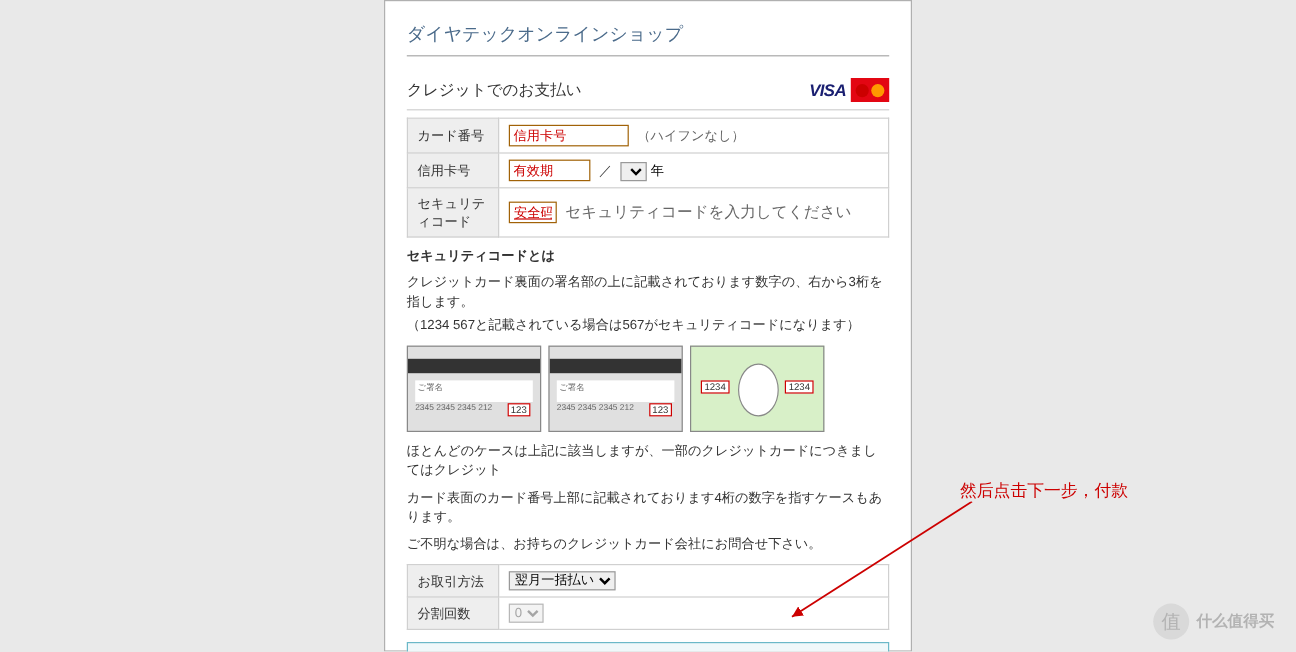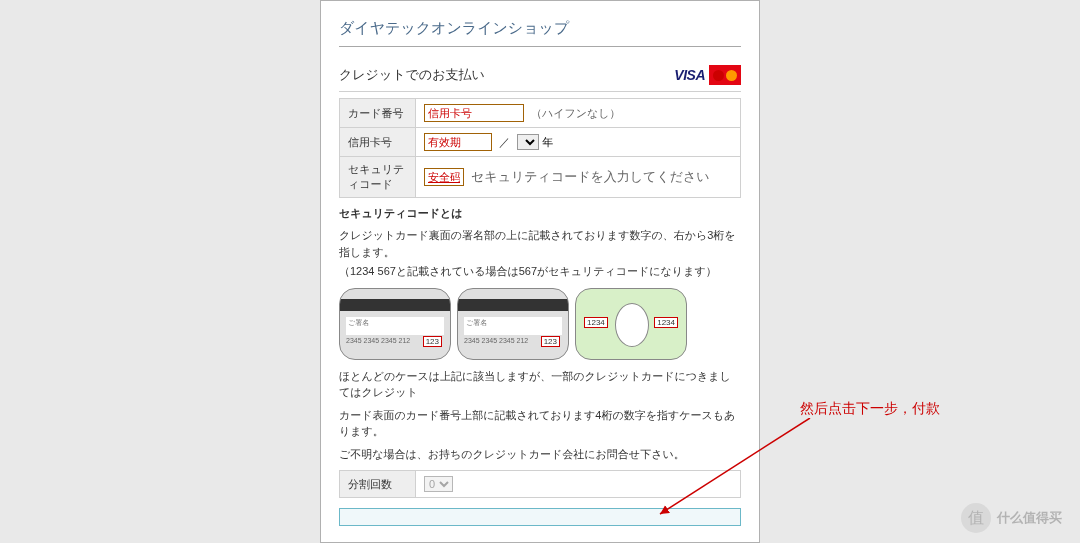--- a/index.html
+++ b/index.html
@@ -17,21 +17,21 @@
 .form-table td{border:1px solid #d0d0d0;padding:5px 8px;vertical-align:middle}
 .form-table .label-cell{background:#eee;width:76px;color:#333}
 .form-table input[type=text]{border:1px solid #a16207;padding:2px 3px;font-size:11px}
 .red-text{color:#c00}
 .hint{color:#666;font-size:11px;margin-left:4px}
 .slash{margin:0 4px;color:#333}
 .sec-code-info{padding:8px 0;font-size:11px;color:#333}
 .sec-code-title{font-weight:bold;margin-bottom:6px}
 .sec-code-desc{line-height:1.5;margin-bottom:3px}
 .card-illustrations{display:flex;gap:6px;margin:8px 0}
-.card-il{width:112px;height:72px;border:1px solid #888;border-radius:16px;background:#e0e0e0;position:relative;overflow:hidden}
+.card-il{width:112px;height:72px;border:1px solid #888;border-radius:0;background:#e0e0e0;position:relative;overflow:hidden}
 .card-il .mag{position:absolute;top:10px;left:0;right:0;height:12px;background:#333}
 .card-il .sig{position:absolute;top:28px;left:6px;right:6px;height:18px;background:#fff;font-size:7px;color:#666;padding:1px 2px}
 .card-il .nums{position:absolute;top:48px;left:6px;font-size:7px;color:#666}
 .card-il .code-box{position:absolute;border:1.5px solid #c00;padding:0 2px;font-size:8px;color:#333;background:#fff}
 .card-green{background:#d8f0c8}
 .card-green .oval{position:absolute;width:34px;height:44px;border:1px solid #888;border-radius:50%;background:#fff;left:39px;top:14px}
 .card-green .left-code{left:8px;top:28px}
 .card-green .right-code{right:8px;top:28px}
 .sec-note{font-size:11px;color:#333;line-height:1.5;margin-top:6px}
 .save-box{border:1px solid #6bb8c8;background:#f0f8fa;padding:8px 10px;margin-top:10px;font-size:11px;color:#333;display:flex;align-items:center;justify-content:space-between}
@@ -109,20 +109,24 @@
       </div>
     </div>
 
     <div class="sec-note">ほとんどのケースは上記に該当しますが、一部のクレジットカードにつきましてはクレジット</div>
     <div class="sec-note">カード表面のカード番号上部に記載されております4桁の数字を指すケースもあります。</div>
     <div class="sec-note">ご不明な場合は、お持ちのクレジットカード会社にお問合せ下さい。</div>
   </div>
 
   <table class="form-table">
     <tbody>
+        <tr>
+      <td class="label-cell">お取引方法</td>
+      <td><select><option>翌月一括払い</option></select></td>
+    </tr>
     <tr>
       <td class="label-cell">分割回数</td>
       <td><select disabled=""><option>0</option></select></td>
     </tr>
   </tbody>
     </table>
 
   <div class="save-box">
     
     

